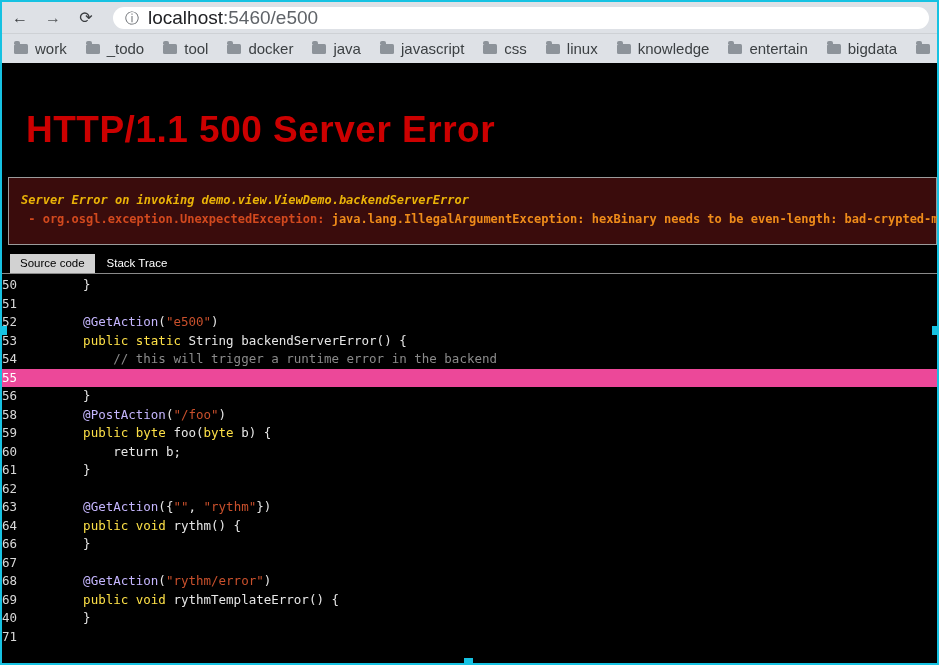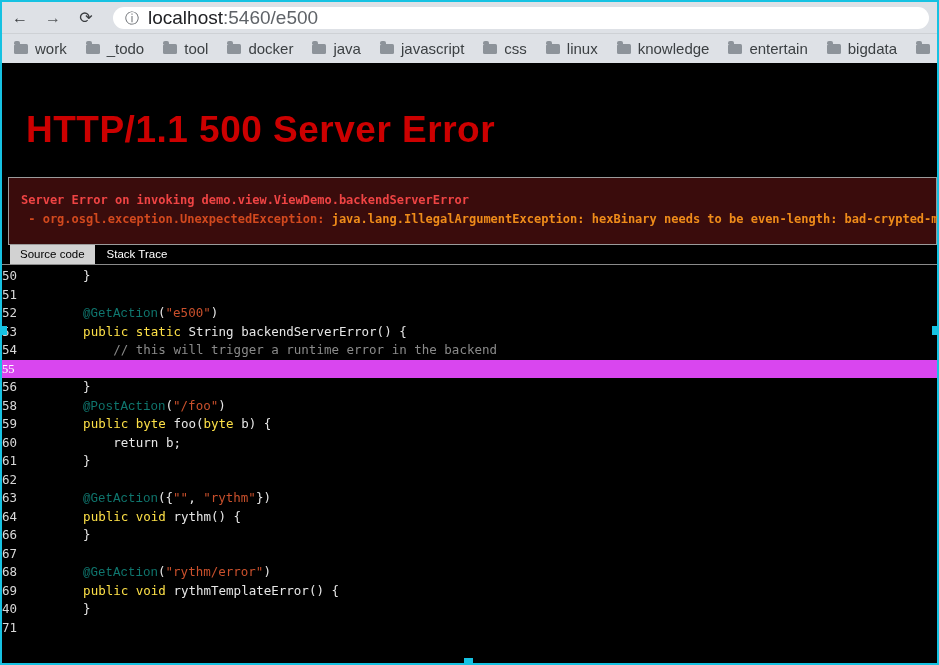--- a/index.html
+++ b/index.html
@@ -44,43 +44,43 @@
   .page-title {
     margin:16px; padding:30px 0 0 8px; font-size:37px; font-weight:bold;
     color:#cc0000; font-family:"Liberation Sans", sans-serif; letter-spacing:0.5px;
   }
   .error-box {
     margin:26px 0 0 6px; border:1px solid #9b9b9b; background:#3a0c0c;
     padding:13px 10px 15px 12px;
     font-family:"DejaVu Sans Mono", monospace; font-size:12px; font-weight:bold;
   }
   .error-box .line { white-space:pre; line-height:19px; }
-  .err-line1 { color:#ef4444; }
+  .err-line1 { color:#eab308;font-style:italic; }
   .err-prefix { color:#d2491e; }
   .err-detail { color:#ef8c1a; }
   .tabs {
-    padding-left:8px; display:flex; align-items:flex-end; gap:2px;
+    margin-top:9px; padding-left:8px; display:flex; align-items:flex-end; gap:2px;
     border-bottom:1px solid #8a8a8a;
   }
   .tab {
     font-size:11.5px; padding:3px 10px 4px 10px; color:#ffffff; cursor:default;
     white-space:nowrap;
   }
   .tab.active { background:#d2d2d2; color:#000000; }
   
   .code-area { padding-top:2px; font-family:"DejaVu Sans Mono", monospace; font-size:12.5px; }
   .code-line { display:flex; height:18.5px; line-height:18.5px; }
   .lineno { width:42px; flex:none; color:#d8d8d8; }
   .code-text { white-space:pre; margin-left:9px; color:#e6e6e6; }
   .seg-plain { color:#e6e6e6; }
   .seg-kw   { color:#fde047; }
-  .seg-ann  { color:#0f766e;font-family:Liberation Mono, monospace; }
+  .seg-ann  { color:#c4b5fd; }
   .seg-str  { color:#c9502c; }
   .seg-com  { color:#8a8a8a; }
-  .code-line.hl { background:#d946ef;font-family:Liberation Serif, serif; }
+  .code-line.hl { background:#ec4899; }
   .code-line.hl .lineno { color:#ffffff; }
   .code-line.hl .seg-plain { color:#f7f7f7; }
   .code-line.hl .seg-str { color:#7e1010; }
   
   .handle { position:absolute; width:9px; height:9px; background:#16c2e2; z-index:20; }
   .handle-left   { left:-4px; top:324px; }
   .handle-right  { right:-4px; top:324px; }
   .handle-bottom { bottom:-4px; left:462px; }
 </style>
 </head>

